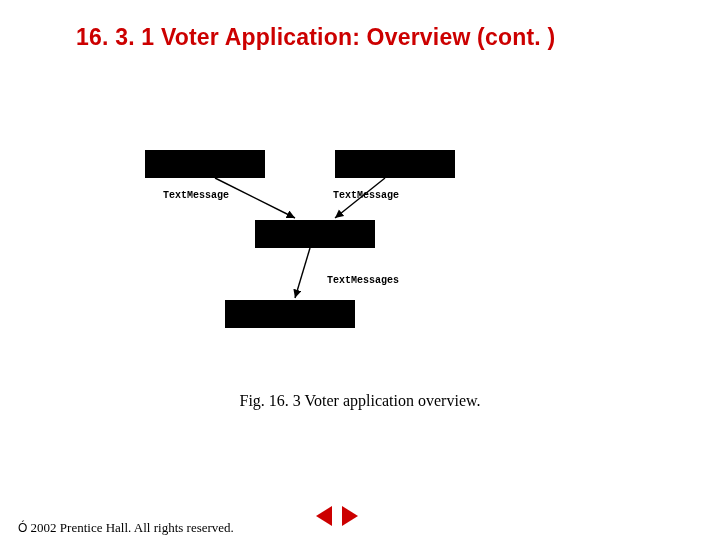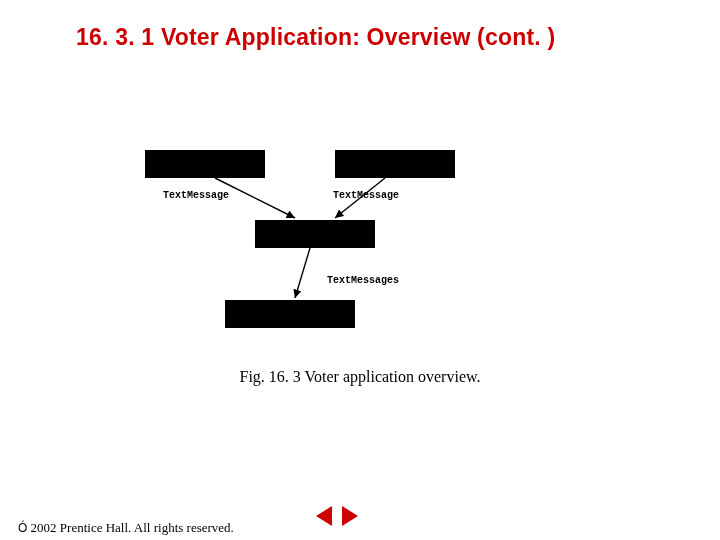--- a/index.html
+++ b/index.html
@@ -36,21 +36,21 @@
   .label {
     position: absolute;
     font-family: Liberation Mono, monospace;
     font-weight: bold;
     font-size: 10px;
     color: #000;
     white-space: nowrap;
   }
   .caption {
     position: absolute;
-    top: 368px;
+    top: 392px;
     left: 0;
     width: 720px;
     text-align: center;
     font-family: "Times New Roman", Times, serif;
     font-size: 16px;
     color: #000;
   }
   .footer {
     position: absolute;
     bottom: 4px;

